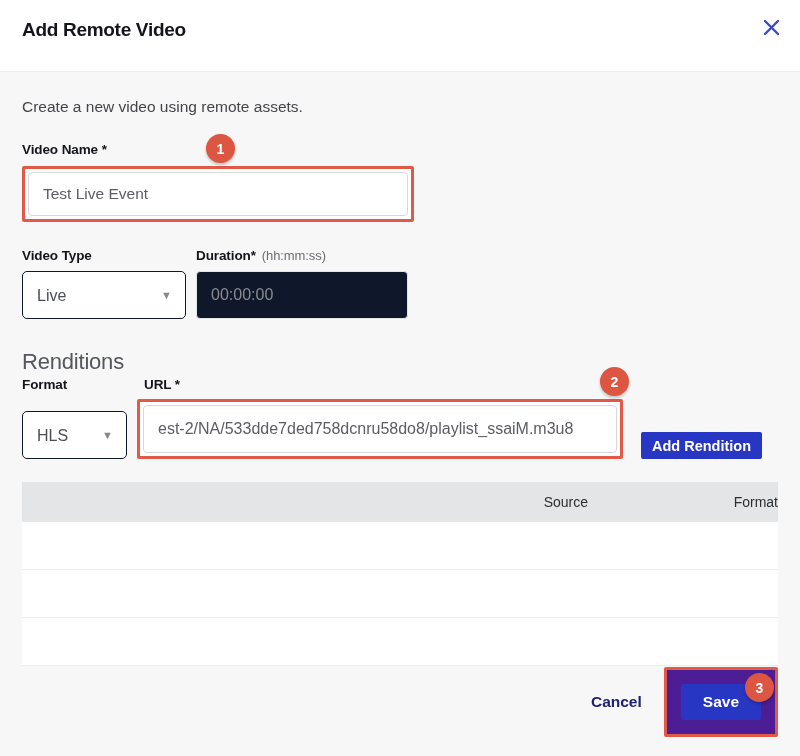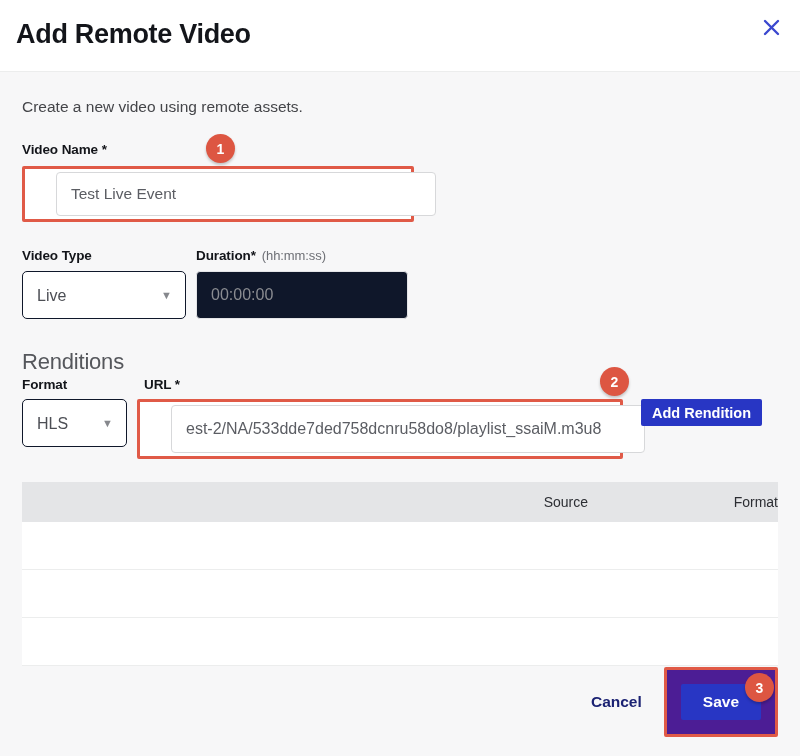--- a/index.html
+++ b/index.html
@@ -19,23 +19,23 @@
   
   .modal-header {
     position: relative;
     height: 72px;
     background: #ffffff;
     border-bottom: 1px solid #eceded;
     box-sizing: border-box;
   }
   .modal-title {
     position: absolute;
-    left: 16px;
+    left: 22px;
     top: 19px;
-    font-size: 27px;
+    font-size: 19px;
     font-weight: bold;
     letter-spacing: -0.3px;
     color: #13151a;
     margin: 0;
   }
   .close-btn {
     position: absolute;
     right: 14px;
     top: 12px;
     width: 30px;
@@ -83,21 +83,20 @@
     width: 100%;
     height: 44px;
     border: 1px solid #d7d8da;
     border-radius: 4px;
     background: #ffffff;
     font-family: "Liberation Sans", sans-serif;
     font-size: 15.5px;
     color: #5b5d63;
     padding: 0 14px;
     outline: none;
-    margin-left: 28px;
   }
   .input-name-wrap {
     width: 380px;
     margin-top: 8px;
   }
 
   .row-two {
     display: flex;
     margin-top: 8px;
     gap: 10px;
@@ -169,21 +168,21 @@
   }
   .rend-labels {
     display: flex;
     margin-top: 2px;
     position: relative;
   }
   .rend-label-format { width: 122px; }
 
   .rend-row {
     display: flex;
-    align-items: flex-start;
+    align-items: flex-end;
     margin-top: 7px;
     gap: 10px;
   }
   .format-select { width: 105px; height: 48px; }
   .url-wrap { width: 474px; }
   .url-input { height: 48px; font-size: 16px; }
   .add-rendition-btn {
     height: 27px;
     background: #2836c4;
     color: #ffffff;

